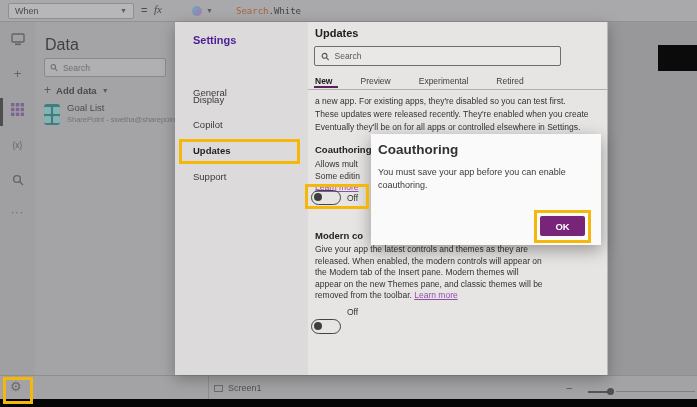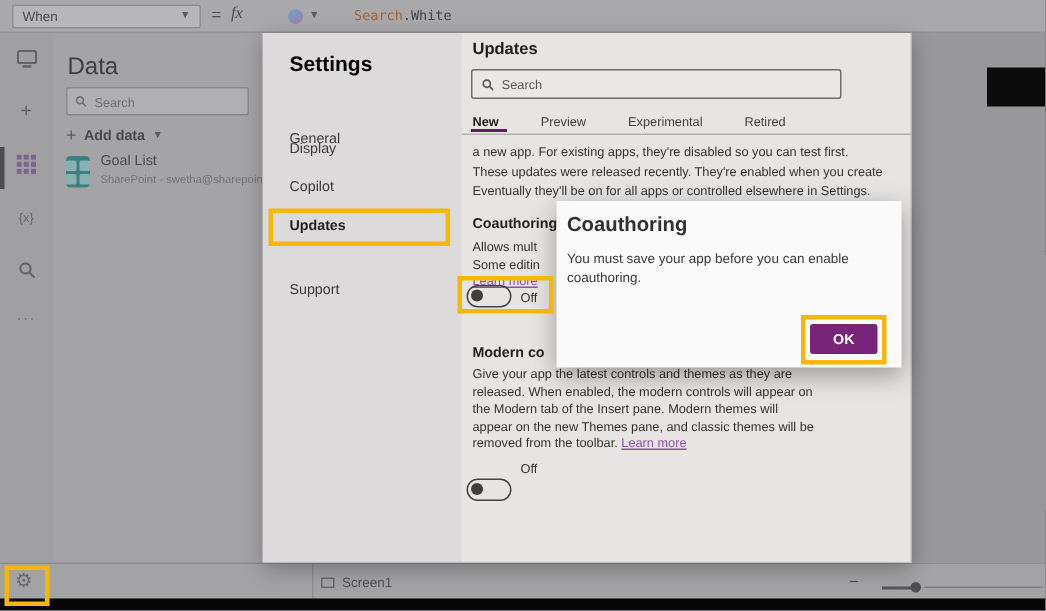--- a/index.html
+++ b/index.html
@@ -50,21 +50,21 @@
   #zoom-fill { left:588px; top:391px; width:20px; height:2px; background:#555457; }
   #zoom-dot { left:607px; top:388px; width:7px; height:7px; border-radius:50%; background:#4f4e51; }
   #zoom-track { left:616px; top:391px; width:79px; height:1px; background:#807f82; }
 
   #blackstrip { left:0; top:399px; width:697px; height:8px; background:#060607; }
   #blackout { left:658px; top:45px; width:39px; height:26px; background:#0b0b0c; }
 
   
   #dialog { left:175px; top:22px; width:433px; height:353px; box-shadow:0 4px 14px rgba(0,0,0,0.28); }
   #set-nav { left:175px; top:22px; width:133px; height:353px; background:#dcdadb; }
-  #set-title { left:193px; top:34px; font-size:14px; font-weight:bold; color:#000000; }
+  #set-title { left:193px; top:34px; font-size:11px; font-weight:bold; color:#4c1d95; }
   .nav-item { left:193px; font-size:9.5px; color:#3b3a39; }
   .nav-item.active { font-weight:bold; color:#201f1e; }
   #set-content { left:308px; top:22px; width:300px; height:353px; background:#e7e5e4; border-right:1px solid #b9b8b7; }
   #upd-title { left:315px; top:27px; font-size:11px; font-weight:bold; color:#21201f; }
   #upd-search { left:314px; top:46px; width:247px; height:20px; background:#eae8e7; border:1px solid #6e6d6c; padding:0 6px; }
   #upd-search input::placeholder { color:#595857; }
   #tabs { left:315px; top:76px; display:flex; gap:28px; font-size:8.5px; color:#3f3e3d; }
   .tab.active { font-weight:bold; color:#1b1a19; }
   #tab-underline { left:314px; top:86px; width:24px; height:2px; background:#59225c; }
   #tabs-divider { left:308px; top:89px; width:300px; height:1px; background:#b3b1b0; }
@@ -189,21 +189,21 @@
   <div id="zoom-dot" class="abs"></div>
   <div id="zoom-track" class="abs"></div>
 
   <div id="dialog" class="abs"></div>
   <div id="set-nav" class="abs"></div>
   <div id="set-title" class="abs">Settings</div>
   <div class="abs nav-item" style="top:87px;">General</div>
   <div class="abs nav-item" style="top:94px;">Display</div>
   <div class="abs nav-item" style="top:119px;">Copilot</div>
   <div class="abs nav-item active" style="top:145px;">Updates</div>
-  <div class="abs nav-item" style="top:188px;">Support</div>
+  <div class="abs nav-item" style="top:171px;">Support</div>
 
   <div id="set-content" class="abs"></div>
   <div id="upd-title" class="abs">Updates</div>
   <div id="upd-search" class="abs searchbox">
     <svg width="9" height="9" viewBox="0 0 12 12">
         <circle cx="5" cy="5" r="3.4" fill="none" stroke="#595857" stroke-width="1.6"></circle>
         <line x1="7.6" y1="7.6" x2="11" y2="11" stroke="#595857" stroke-width="1.6"></line>
       </svg>
     <input type="text" readonly="" placeholder="Search" style="">
   </div>

